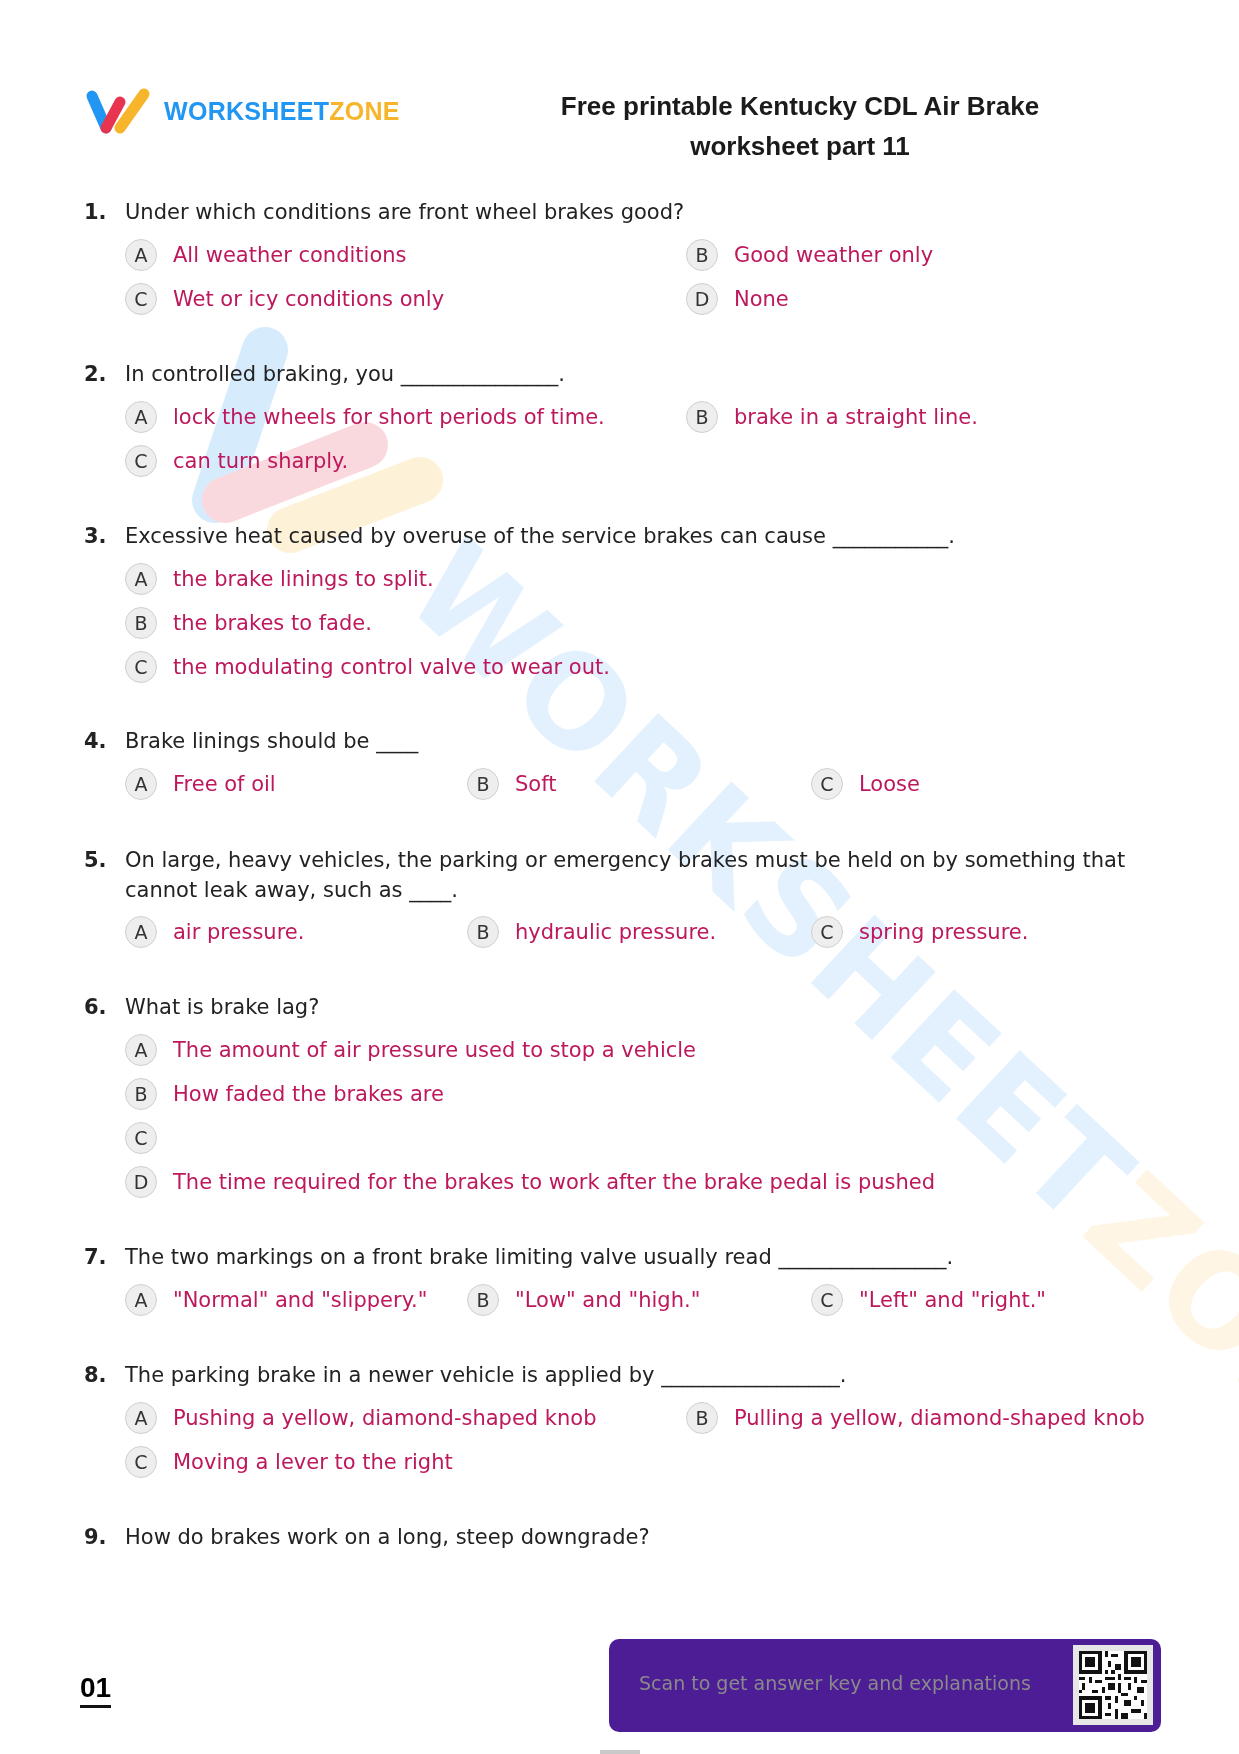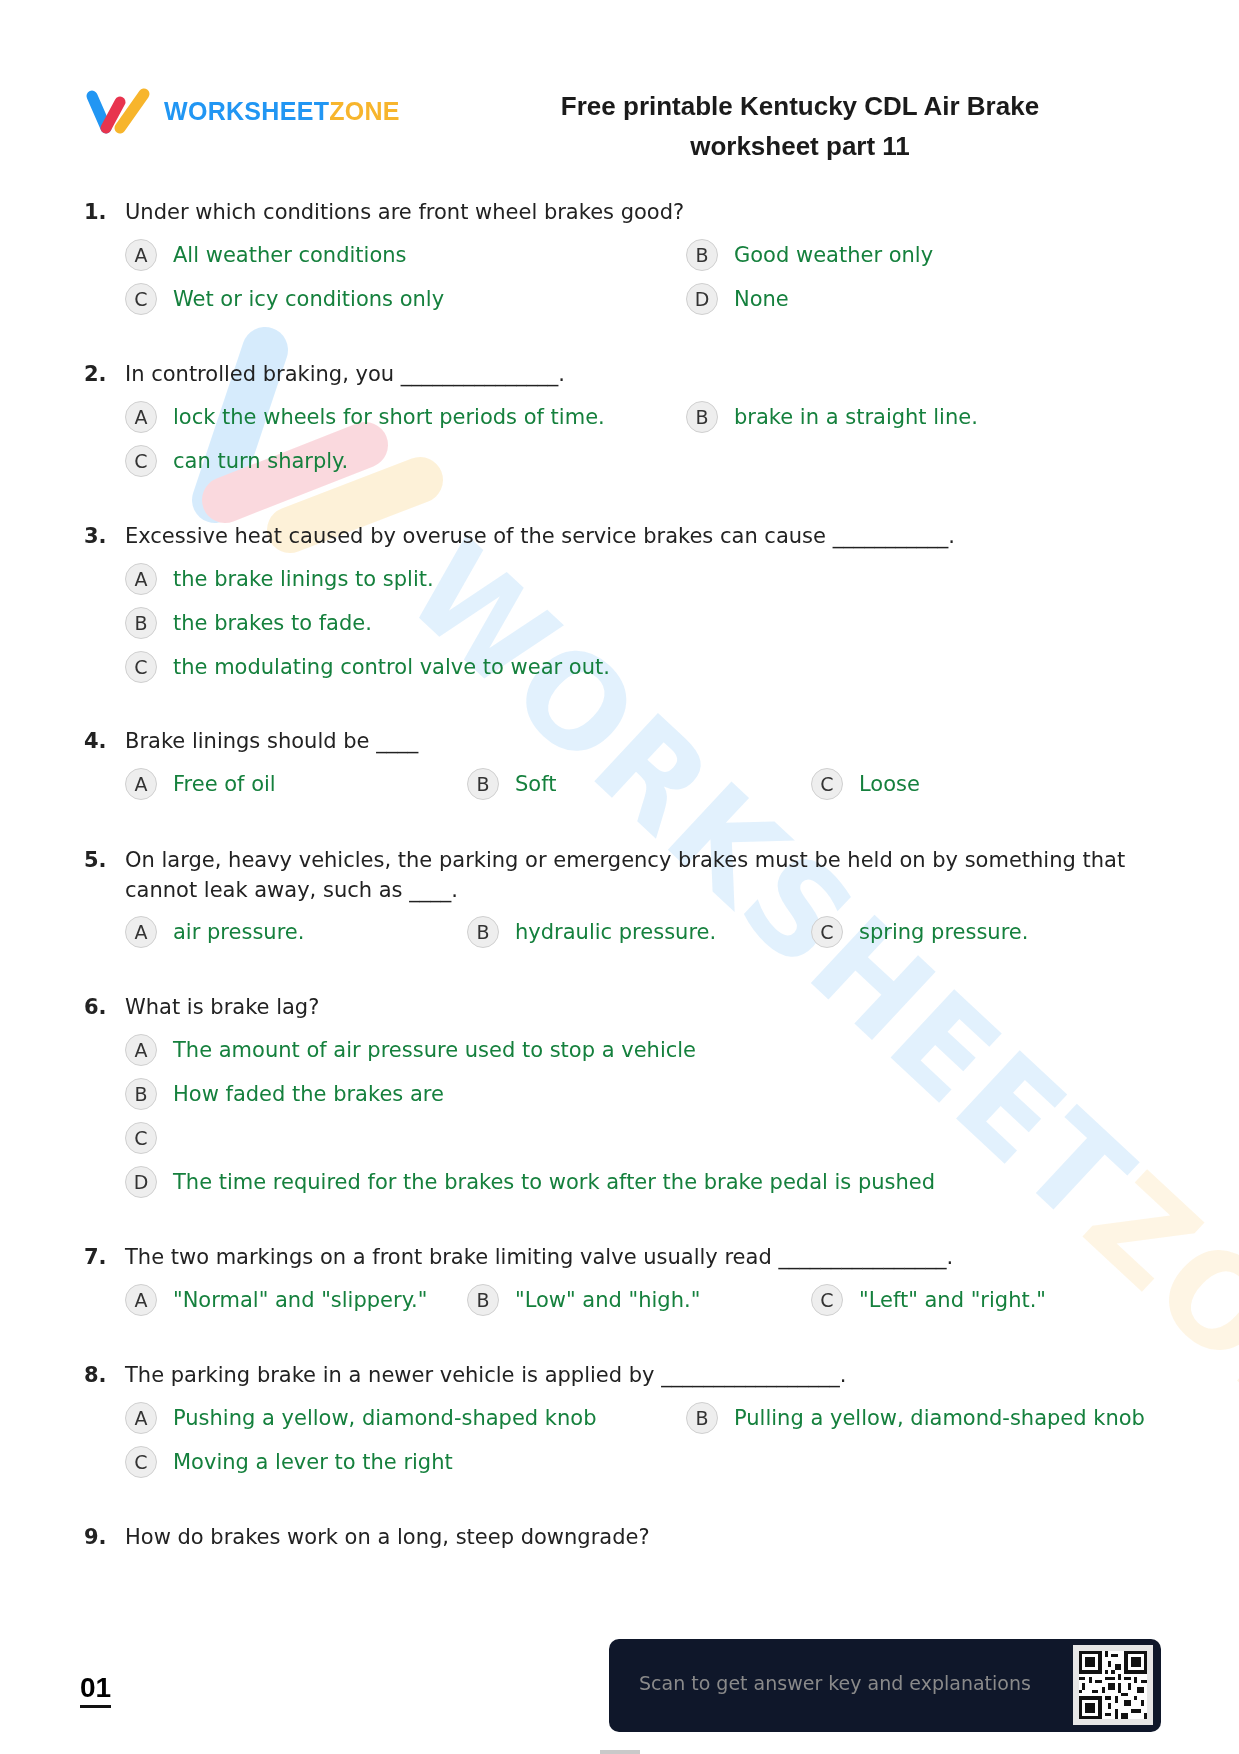--- a/index.html
+++ b/index.html
@@ -16,24 +16,24 @@
   .logo-text .w2 { color: #F7B52C; }
   .title { position: absolute; left: 540px; top: 82px; width: 520px; text-align: center; font-size: 26px; font-weight: bold; line-height: 40px; color: #1b1b1b; font-family: "Liberation Sans", sans-serif; }
 
   .questions { position: absolute; left: 0; top: 0; width: 1239px; z-index: 1; }
   .q { position: absolute; left: 0; width: 1239px; }
   .q-stem { position: absolute; left: 84px; width: 1080px; font-size: 21px; line-height: 30px; color: #222; }
   .q-num { position: absolute; left: 0; font-weight: bold; }
   .q-text { position: absolute; left: 41px; width: 1040px; }
   .opt { position: absolute; display: flex; align-items: center; height: 34px; }
   .badge { width: 32px; height: 32px; border-radius: 50%; background: #eeeeee; border: 1px solid #d0d0d0; box-sizing: border-box; display: flex; align-items: center; justify-content: center; font-size: 19px; color: #333; flex: none; }
-  .opt-text { margin-left: 16px; font-size: 21px; color: #15803d; white-space: nowrap; }
+  .opt-text { margin-left: 16px; font-size: 21px; color: #be185d; white-space: nowrap; }
 
   .footer-num { position: absolute; left: 80px; top: 1672px; font-size: 28px; font-weight: bold; color: #000000; border-bottom: 3px solid #111; line-height: 32px; padding-bottom: 1px; z-index: 1; font-family: "Liberation Sans", sans-serif; }
-  .scan-box { position: absolute; left: 609px; top: 1639px; width: 552px; height: 93px; background: #0f172a; border-radius: 10px; z-index: 1; }
+  .scan-box { position: absolute; left: 609px; top: 1639px; width: 552px; height: 93px; background: #4c1d95; border-radius: 10px; z-index: 1; }
   .scan-text { position: absolute; left: 30px; top: 33px; font-size: 19px; color: #8a8a8a; white-space: nowrap; }
   .qr-wrap { position: absolute; right: 8px; top: 6px; width: 80px; height: 80px; background: #e6e6e6; display: flex; align-items: center; justify-content: center; }
   .bottom-mark { position: absolute; left: 600px; top: 1750px; width: 40px; height: 4px; background: #c9c9c9; z-index: 1; }
 </style>
 </head>
 <body>
 
 <svg class="watermark" viewBox="0 0 1239 1754">
   <g opacity="0.18">
     <line x1="265" y1="350" x2="215" y2="500" stroke="#2196F3" stroke-width="46" stroke-linecap="round"></line>

